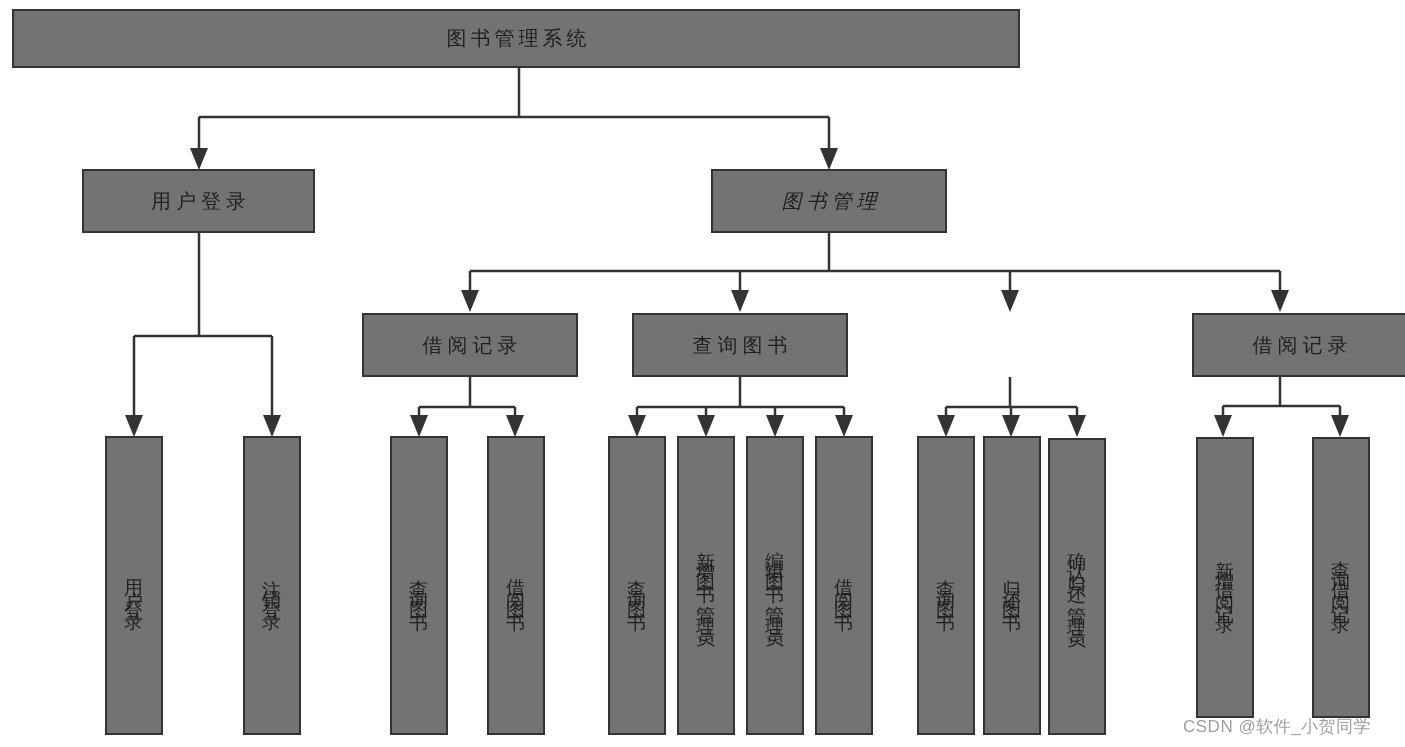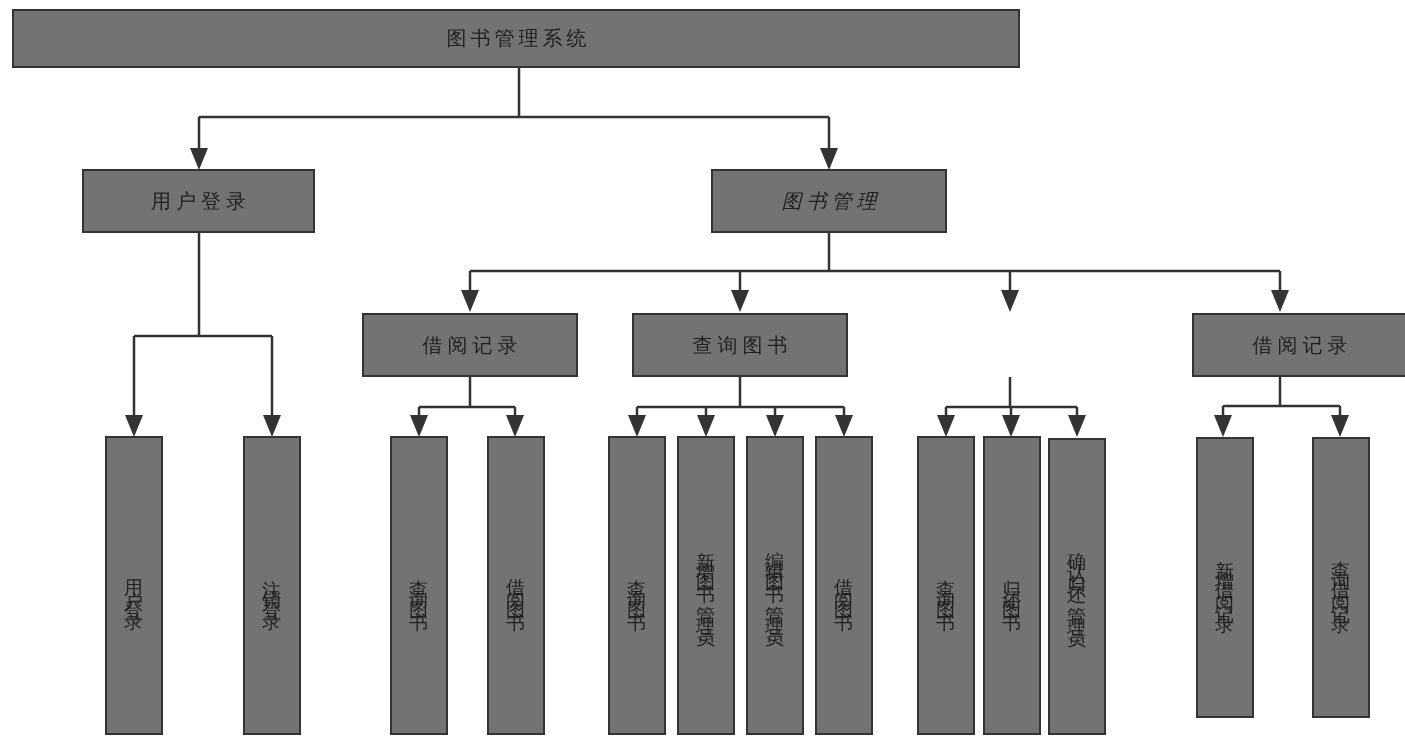--- a/index.html
+++ b/index.html
@@ -141,14 +141,15 @@
     <span class="vtext">确认归还（管理员）</span>
   </div>
 
   <div class="box" style="left:1196px; top:437px; width:58px; height:281px;">
     <span class="vtext">新增借阅记录</span>
   </div>
   <div class="box" style="left:1312px; top:437px; width:58px; height:281px;">
     <span class="vtext">查询借阅记录</span>
   </div>
 
+  <div class="watermark">CSDN @软件_小贺同学</div>
 
 </div>
 
 </body></html>

